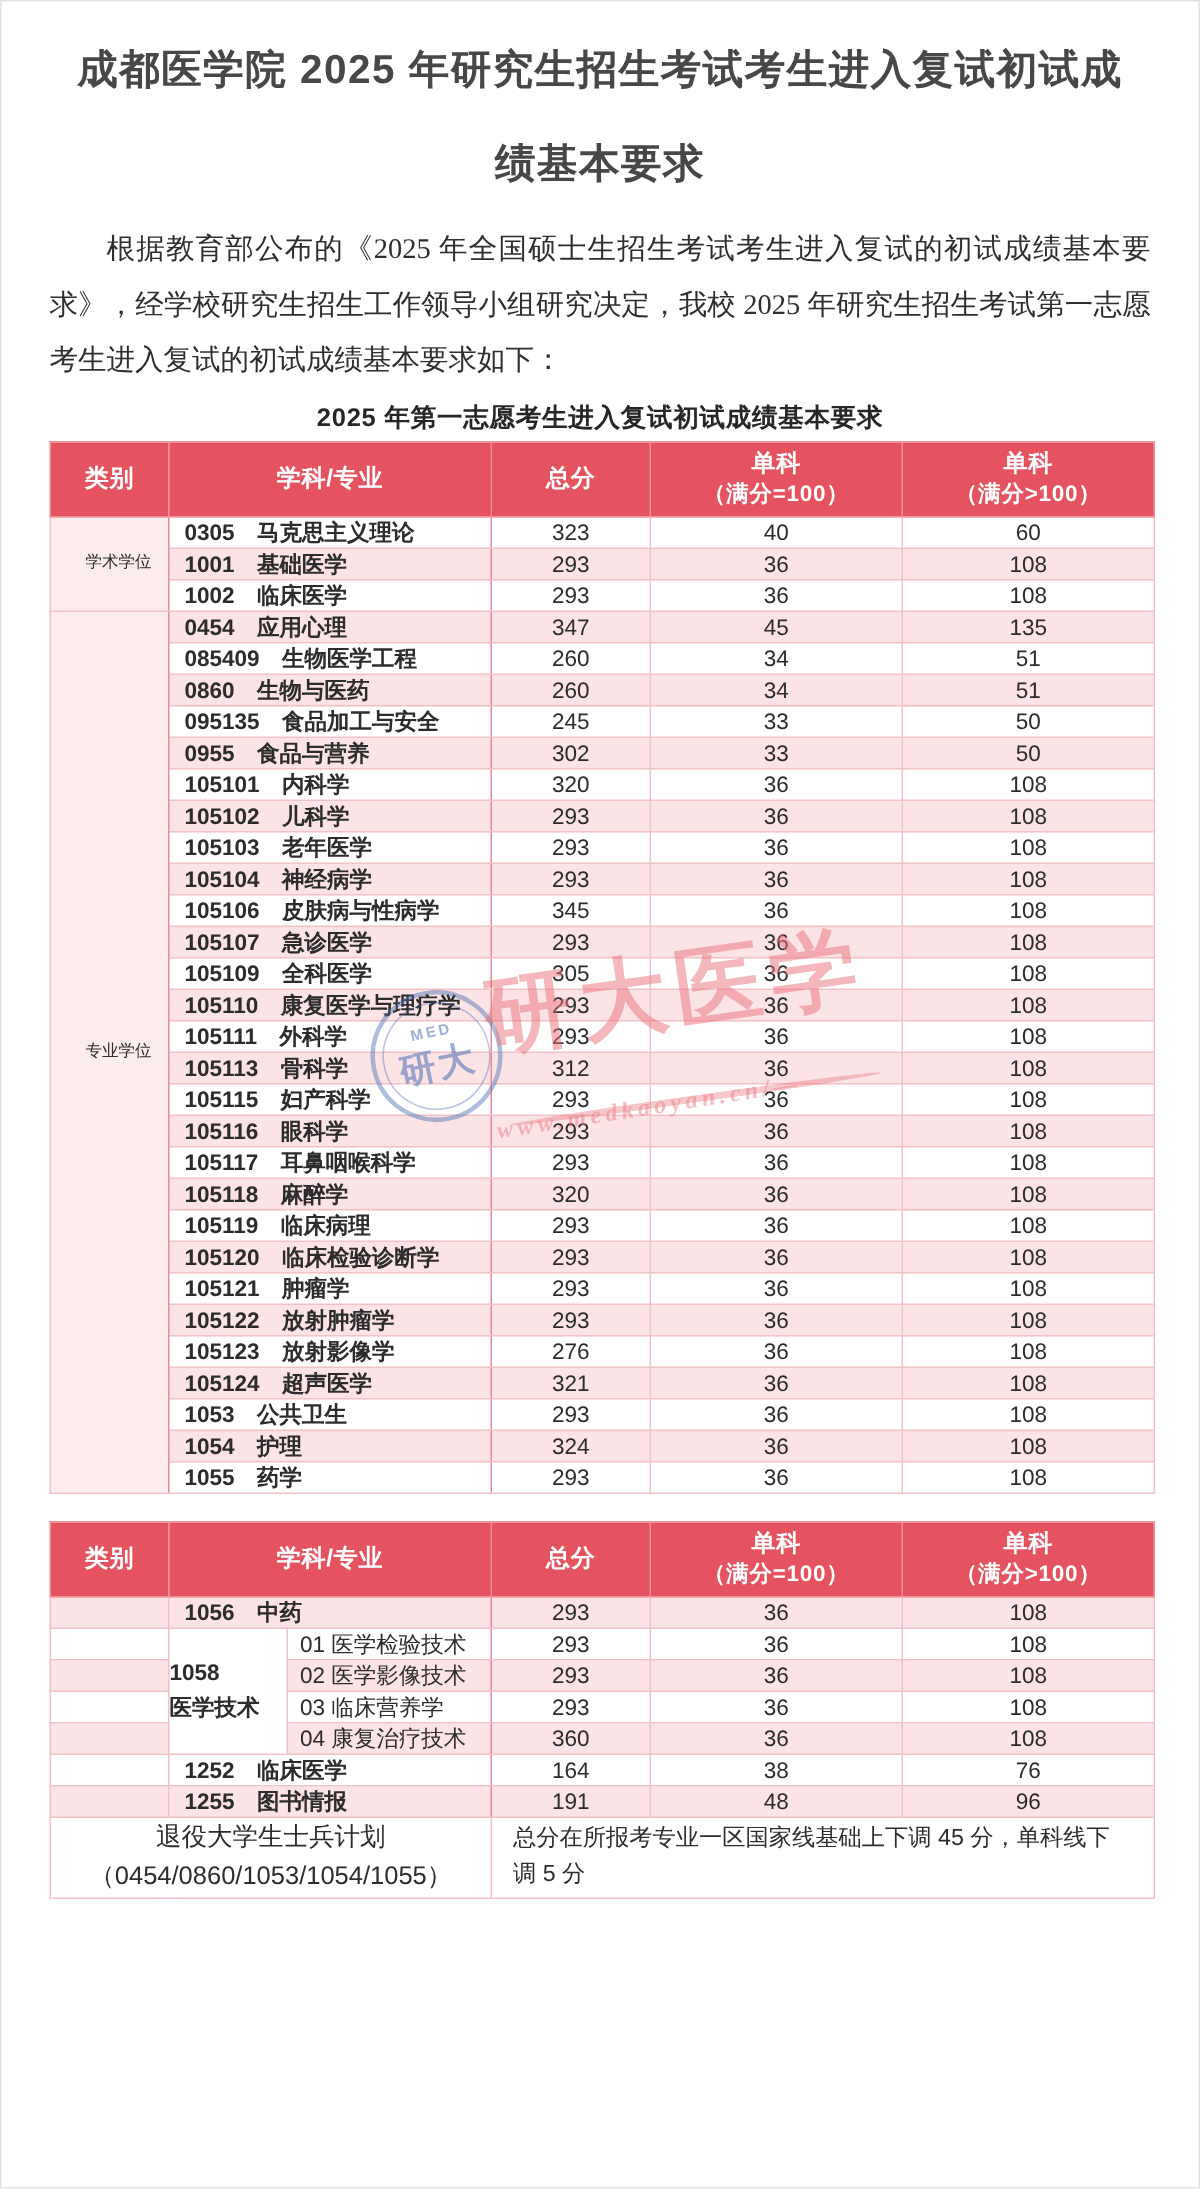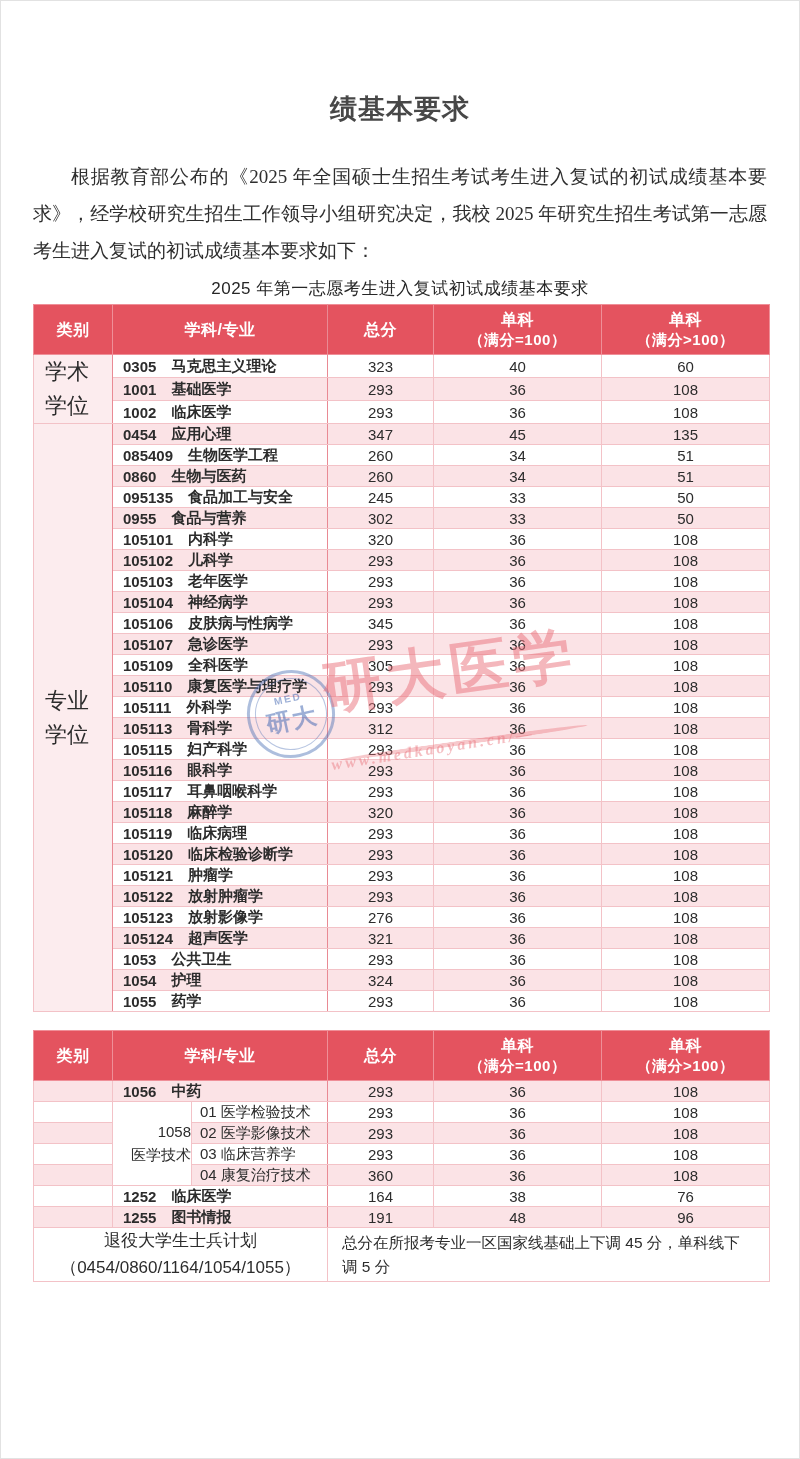--- a/index.html
+++ b/index.html
@@ -15,27 +15,27 @@
   .title {
     text-align:center; font-size:27px; font-weight:bold; color:#474747;
     line-height:2.35; letter-spacing:1px;
     font-family:"Liberation Sans","DejaVu Sans",sans-serif;
   }
 
   
   .para {
     font-family:"Liberation Serif","DejaVu Serif",serif;
     font-size:19px; color:#2e2e2e; text-align:justify;
-    text-indent:2em; line-height:1.95; margin-top:16px;
+    text-indent:2em; line-height:1.95; margin-top:6px;
   }
   .footer-para { margin-top:26px; line-height:2.1; }
 
   
   .caption {
-    text-align:center; font-size:17px; font-weight:normal; color:#262626;
+    text-align:center; font-size:17px; font-weight:bold; color:#262626;
     margin-top:8px; margin-bottom:4px; letter-spacing:0.5px;
   }
 
   
   .twrap { position:relative; }
   table {
     width:736px; table-layout:fixed; border-collapse:collapse;
     border:1px solid #e4737f;
     padding-left:45px;
   }
@@ -46,32 +46,32 @@
   }
   th .sub { font-size:15px; font-weight:bold; }
   td {
     border:1px solid #f3c2c7; height:21px; font-size:15px; color:#2c2c2c;
     background:#ffffff;
   }
   td.num { text-align:center; }
   td.major { text-align:left;font-weight:bold; }
   .major-inner { display:flex; align-items:center; gap:15px; padding-left:10px; }
   td.cat {
-    background:#fcecee !important; text-align:left; font-size:22px;
+    background:#fcecee !important; text-align:right; font-size:11px;
     line-height:1.55; padding:0 11px; color:#2c2c2c;
     border-right:1px solid #e98a94;
   }
   
   #t1 td.major, #t1 th.h-major { border-right-color:#e98a94; }
   #t2 .div-strong { border-right-color:#e98a94; }
 
   
   #t1 tbody tr:nth-child(even) > td:not(.cat) { background:#fbe3e6; }
   #t2 tbody tr:nth-child(odd) > td:not(.group-cell) { background:#fbe3e6; }
-  #t2 td.group-cell { background:#ffffff !important; text-align:right; line-height:1.5; }
+  #t2 td.group-cell { background:#ffffff !important; text-align:left; line-height:1.5;font-weight:bold; }
   #t2 td.subspec { padding-left:8px; }
   #t2 td.special-left { background:#ffffff !important; text-align:center; line-height:1.55; height:48px; font-size:17px; }
   #t2 td.special-right { background:#ffffff !important; text-align:left; line-height:1.55; font-size:15.5px; padding:2px 14px; }
 
   .t2-margin { margin-top:18px; }
 
   
   .watermark { position:absolute; left:0; top:0; width:100%; height:100%; pointer-events:none; }
   .wm-seal {
     position:absolute; left:214px; top:366px; width:88px; height:88px;
@@ -100,21 +100,21 @@
     color:rgba(233,112,122,0.45); letter-spacing:3px; white-space:nowrap;
     transform:rotate(-9deg); transform-origin:left bottom;
     font-family:"Liberation Serif","DejaVu Serif",serif; font-style:italic;
   }
 </style>
 </head>
 <body>
 
 <div class="doc">
 
-  <h1 class="title"><br><span>绩基本要求</span></h1>
+  <h1 class="title"><span>成都医学院 2025 年研究生招生考试考生进入复试初试成</span><br><span>绩基本要求</span></h1>
 
   <p class="para">根据教育部公布的《2025 年全国硕士生招生考试考生进入复试的初试成绩基本要求》，经学校研究生招生工作领导小组研究决定，我校 2025 年研究生招生考试第一志愿考生进入复试的初试成绩基本要求如下：</p>
 
   <div class="caption">2025 年第一志愿考生进入复试初试成绩基本要求</div>
 
   <div class="twrap">
     <table id="t1">
       <colgroup>
         <col style="width:79px">
           <col style="width:215px">
@@ -587,21 +587,21 @@
                 <span class="mname">图书情报</span>
               </div>
             </td>
             <td class="num">191</td>
             <td class="num">48</td>
             <td class="num">96</td>
           </tr>
           <tr>
             <td class="special-left" colspan="3">
               <div>退役大学生士兵计划</div>
-              <div>（0454/0860/1164/1054/1055）</div>
+              <div>（0454/0860/1053/1054/1055）</div>
             </td>
             <td class="special-right" colspan="3">总分在所报考专业一区国家线基础上下调 45 分，单科线下调 5 分</td>
           </tr>
         </tbody>
     </table>
   </div>
 
 
 </div>
 

